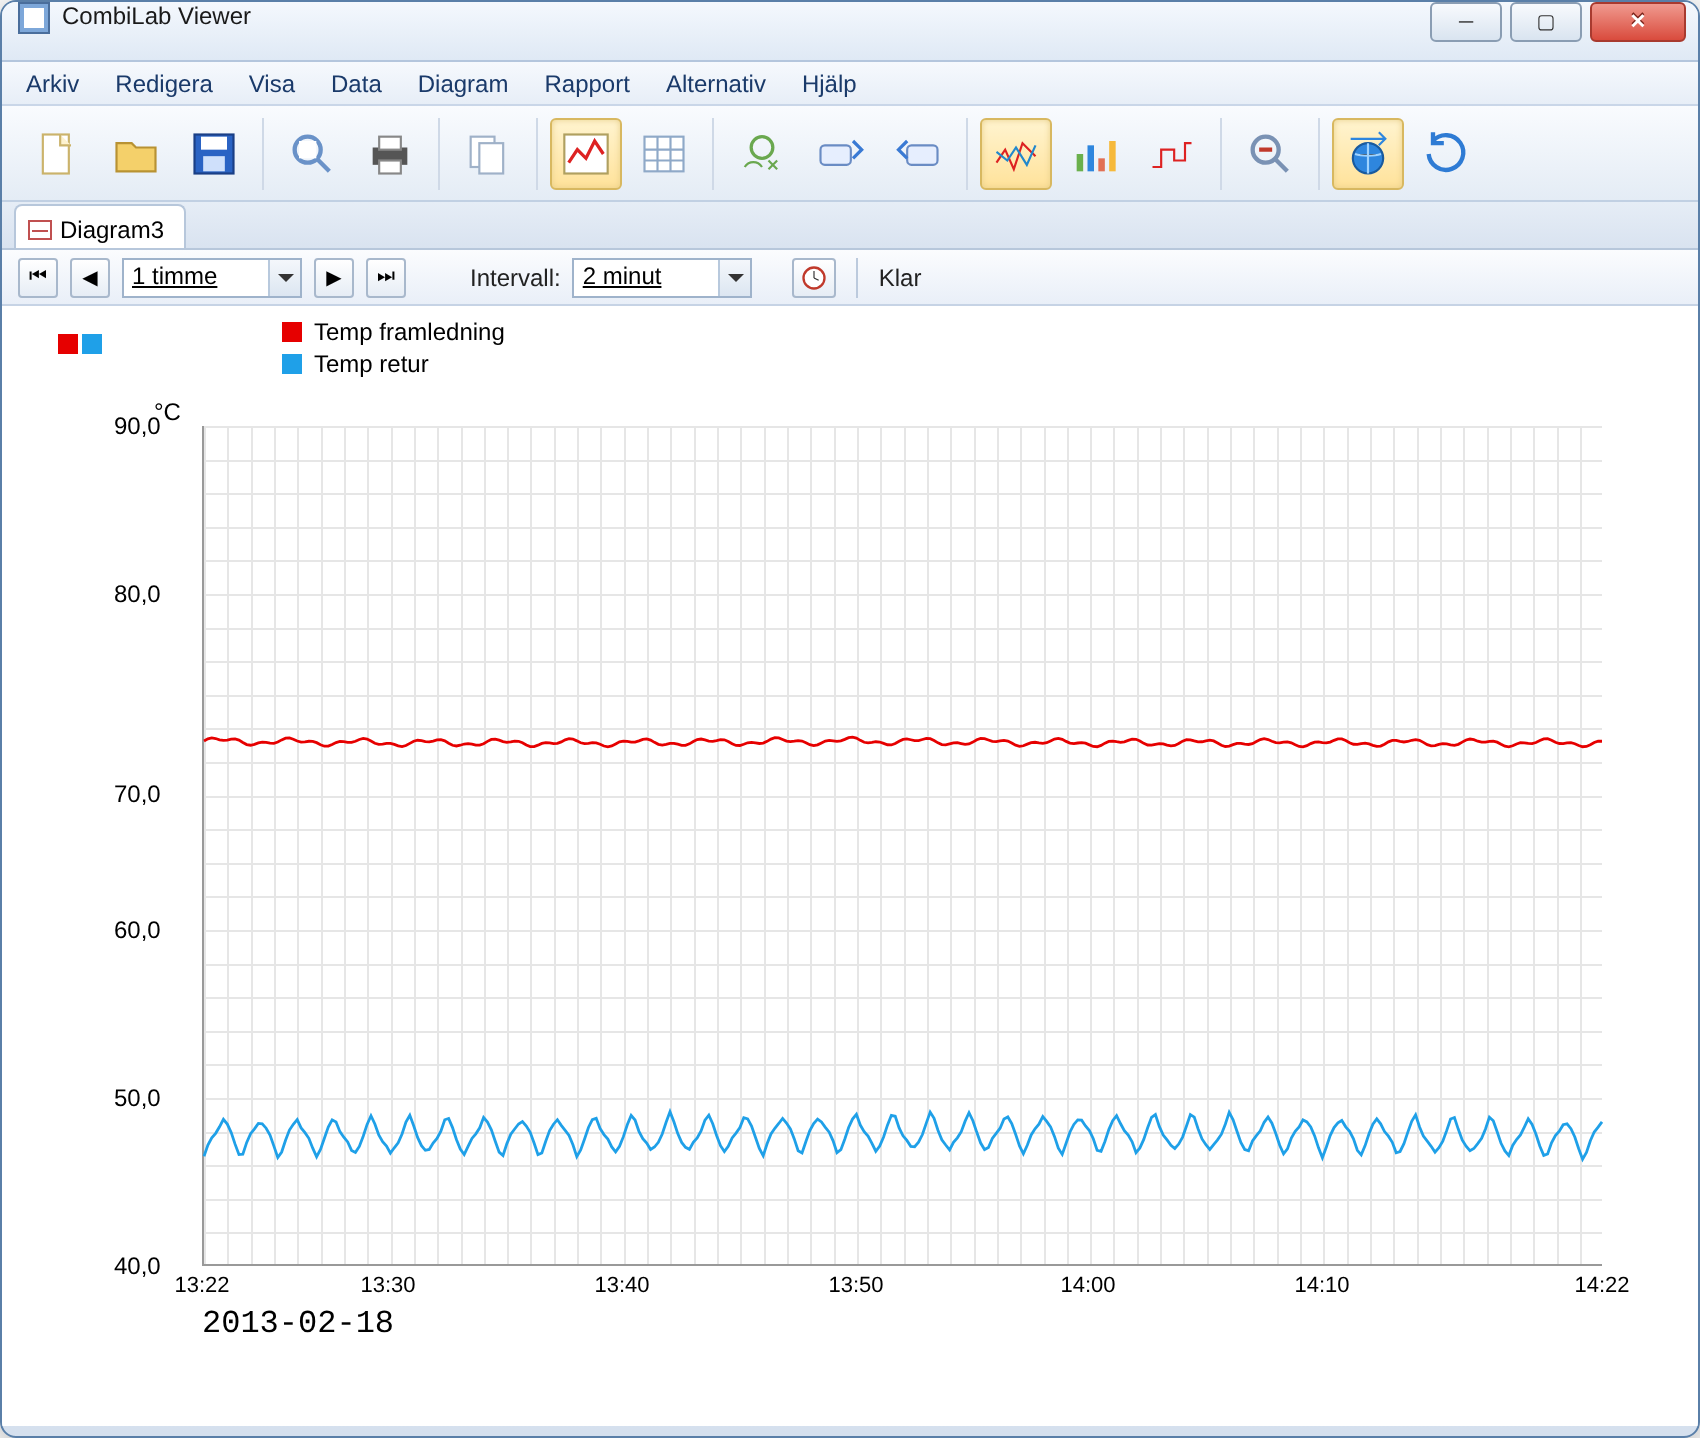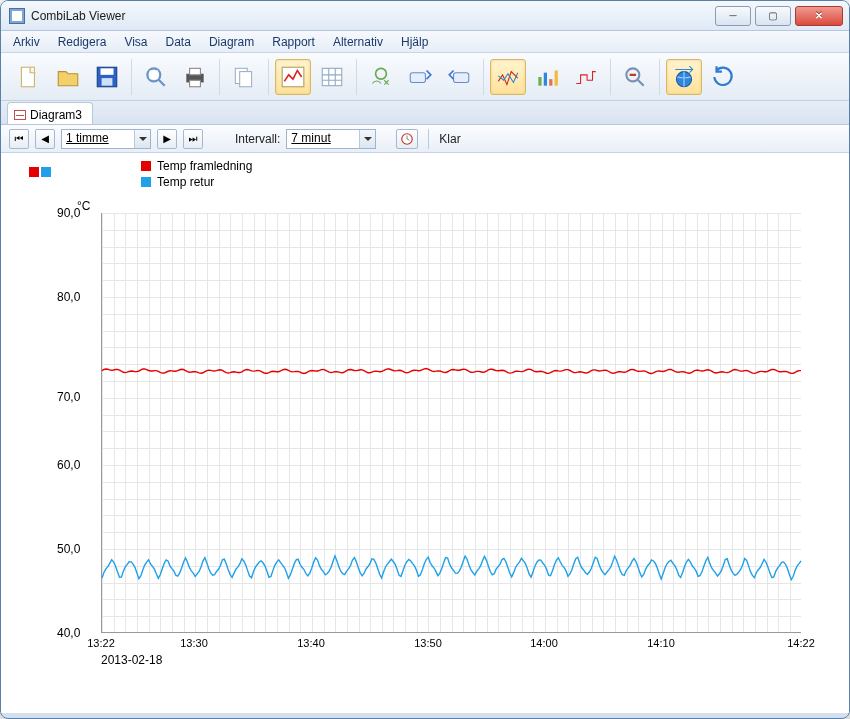--- a/index.html
+++ b/index.html
@@ -11,21 +11,21 @@
     border: 1px solid #5a7fa8;
     border-radius: 8px;
     box-shadow: 0 4px 20px rgba(0,0,0,0.35);
     overflow: hidden;
     position: relative;
   }
   
   .titlebar {
     height: 30px;
     background: linear-gradient(#f4f8fd, #dfe9f5);
-    display: flex; align-items: center;
+    display: flex; align-items: flex-start;
     padding: 0 6px 0 8px;
     border-bottom: 1px solid #b4c6dd;
   }
   .app-icon { width: 16px; height: 16px; background: #7da7d9; border: 1px solid #4a6e9c; margin-right: 6px; position: relative; }
   .app-icon::after { content:''; position:absolute; left:2px; top:2px; right:2px; bottom:2px; background:#fff; }
   .title { flex:1; font-size: 12px; color:#1a1a1a; }
   .winbtns { display:flex; gap:0; }
   .winbtn { width: 36px; height: 20px; border: 1px solid #8a9db3; border-radius: 3px; margin-left:4px; background: linear-gradient(#f8fafd,#d9e4f0); display:flex; align-items:center; justify-content:center; font-size:10px; color:#333; }
   .winbtn.close { width: 48px; background: linear-gradient(#f09a8f,#d94b3d); border-color:#a83a2f; color:#fff; font-weight:bold; }
   .winbtn.close span { color:#fff; text-shadow: 0 -1px #7a2219; }
@@ -91,21 +91,21 @@
     position:absolute; left:100px; top:60px; width:700px; height:420px;
     border:1px solid #999;
     border-right:none; border-top:none;
     background:
       repeating-linear-gradient(to right, #e6e6e6 0 1px, transparent 1px 11.66px),
       repeating-linear-gradient(to bottom, #e6e6e6 0 1px, transparent 1px 16.8px);
     background-color:#fff;
   }
   .ytick { position:absolute; right: calc(100% - 96px); font-size:12px; transform:translateY(-50%); width:40px;}
   .xtick { position:absolute; top: 484px; font-size:11px; transform:translateX(-50%); text-align:right;}
-  .xdate { position:absolute; top: 500px; left:100px; font-size:12px; }
+  .xdate { position:absolute; top: 500px; left:100px; font-size:16px;font-family:Liberation Mono, monospace; }
   
   .series { position:absolute; left:0; top:0; width:100%; height:100%; overflow:visible; }
 </style>
 </head>
 <body>
 
 <div class="window">
 
   <div class="titlebar">
     <div class="app-icon"></div>
@@ -276,21 +276,21 @@
     <div class="navbtn">◀</div>
     <div class="selectwrap">
       <div class="selectbox">1 timme</div>
       <div class="selectarrow"></div>
     </div>
     <div class="navbtn">▶</div>
     <div class="navbtn">⏭</div>
     <div style="width:20px"></div>
     <span class="label">Intervall:</span>
     <div class="selectwrap">
-      <div class="selectbox">7 minut</div>
+      <div class="selectbox">2 minut</div>
       <div class="selectarrow"></div>
     </div>
     <div style="width:8px"></div>
     <div class="clockbtn">
       <svg width="14" height="14" viewBox="0 0 24 24">
           <circle cx="12" cy="12" r="9" fill="#fff" stroke="#c0392b" stroke-width="2"></circle>
           <line x1="12" y1="12" x2="12" y2="6" stroke="#333"></line>
           <line x1="12" y1="12" x2="16" y2="14" stroke="#333"></line>
         </svg>
     </div>

